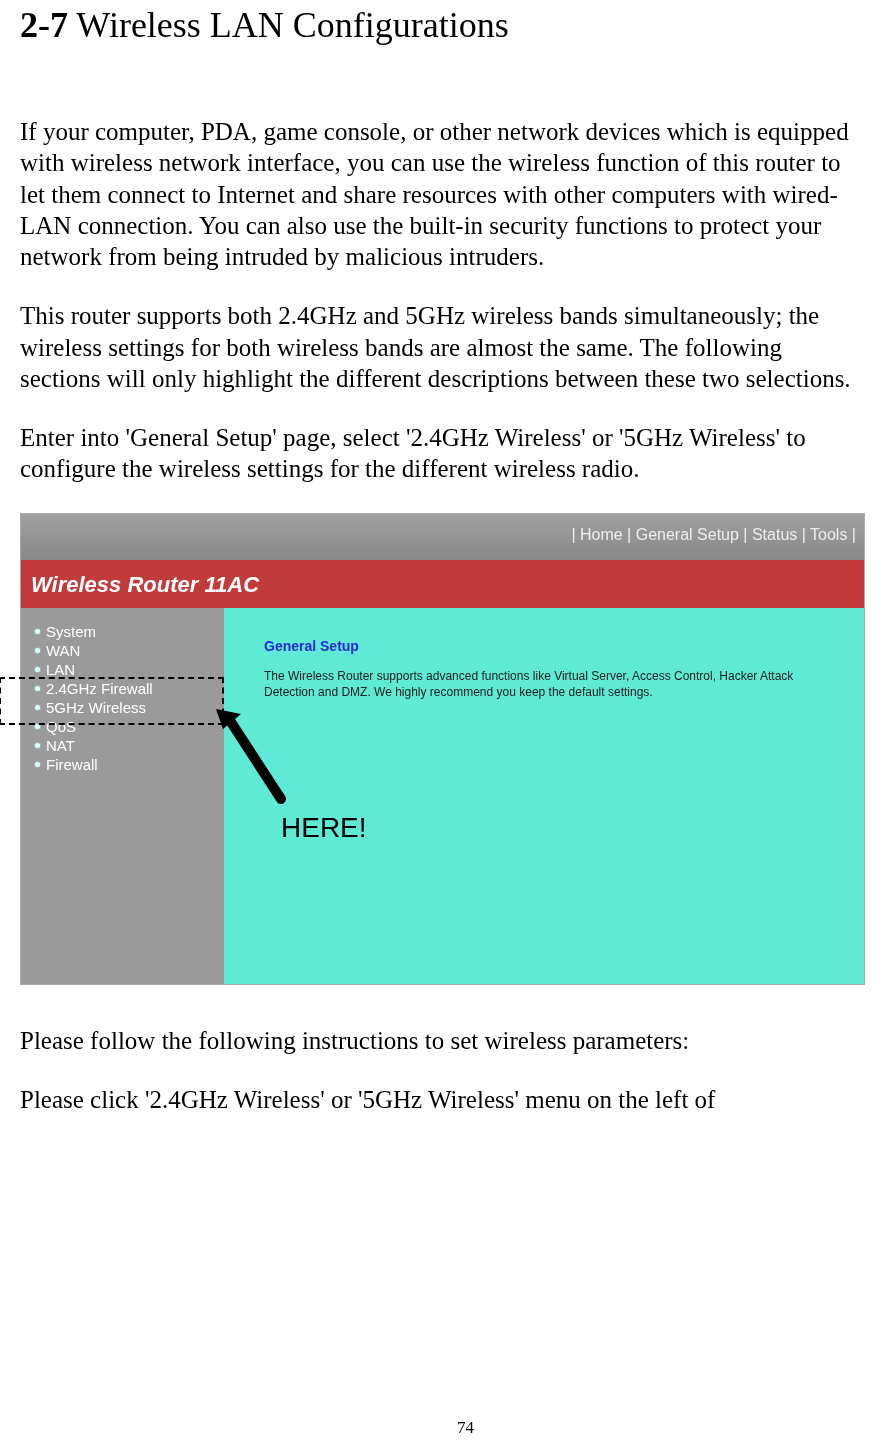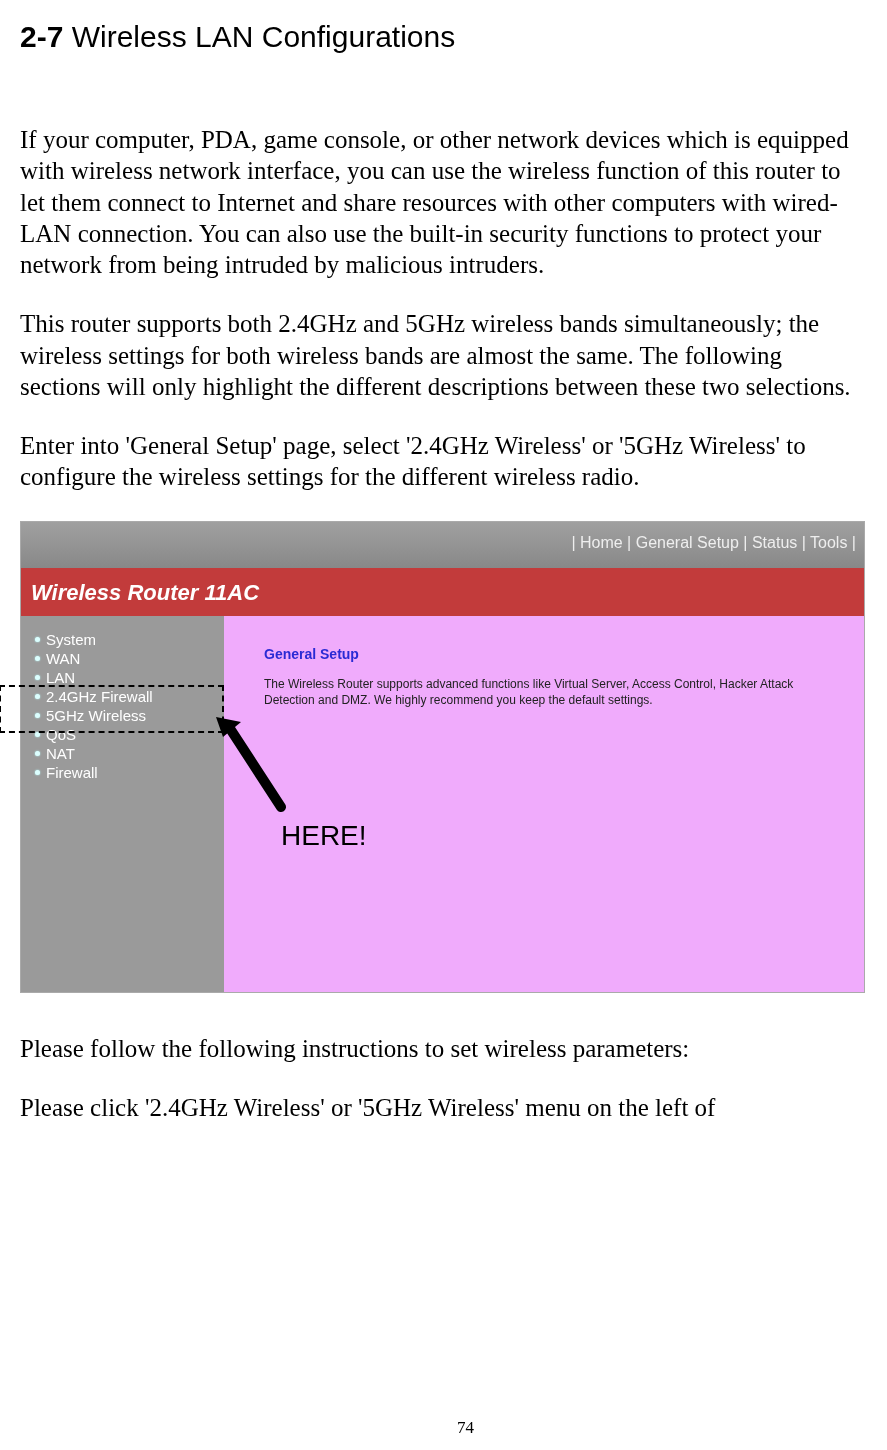--- a/index.html
+++ b/index.html
@@ -10,25 +10,25 @@
     color: #000;
   }
   .page {
     width: 887px;
     min-height: 1450px;
     box-sizing: border-box;
     padding: 0 20px 20px 20px;
     position: relative;
   }
   h1.section-title {
-    font-family: Liberation Sans, sans-serif;
-    font-size: 30px;
+    font-family: Liberation Serif, serif;
+    font-size: 36px;
     font-weight: normal;
     margin: 0 0 30px 0;
-    padding-top: 20px;
+    padding-top: 4px;
   }
   h1.section-title .num {
     font-weight: bold;
   }
   p.body-text {
     font-size: 25px;
     line-height: 1.25;
     margin: 0 0 28px 0;
     font-family: "Times New Roman", Times, serif;
   }
@@ -106,21 +106,21 @@
     width: 5px;
     height: 5px;
     border-radius: 50%;
     background: #dff;
     margin-right: 6px;
     box-shadow: 0 0 2px #bff;
     flex: 0 0 auto;
   }
   .rs-content {
     flex: 1;
-    background: #f0abfc;
+    background: #5eead4;
     padding: 30px 30px 0 40px;
   }
   .rs-content .hdr {
     color: #2a2ad4;
     font-weight: bold;
     font-size: 14px;
     margin-bottom: 14px;
   }
   .rs-content .desc {
     color: #222;

